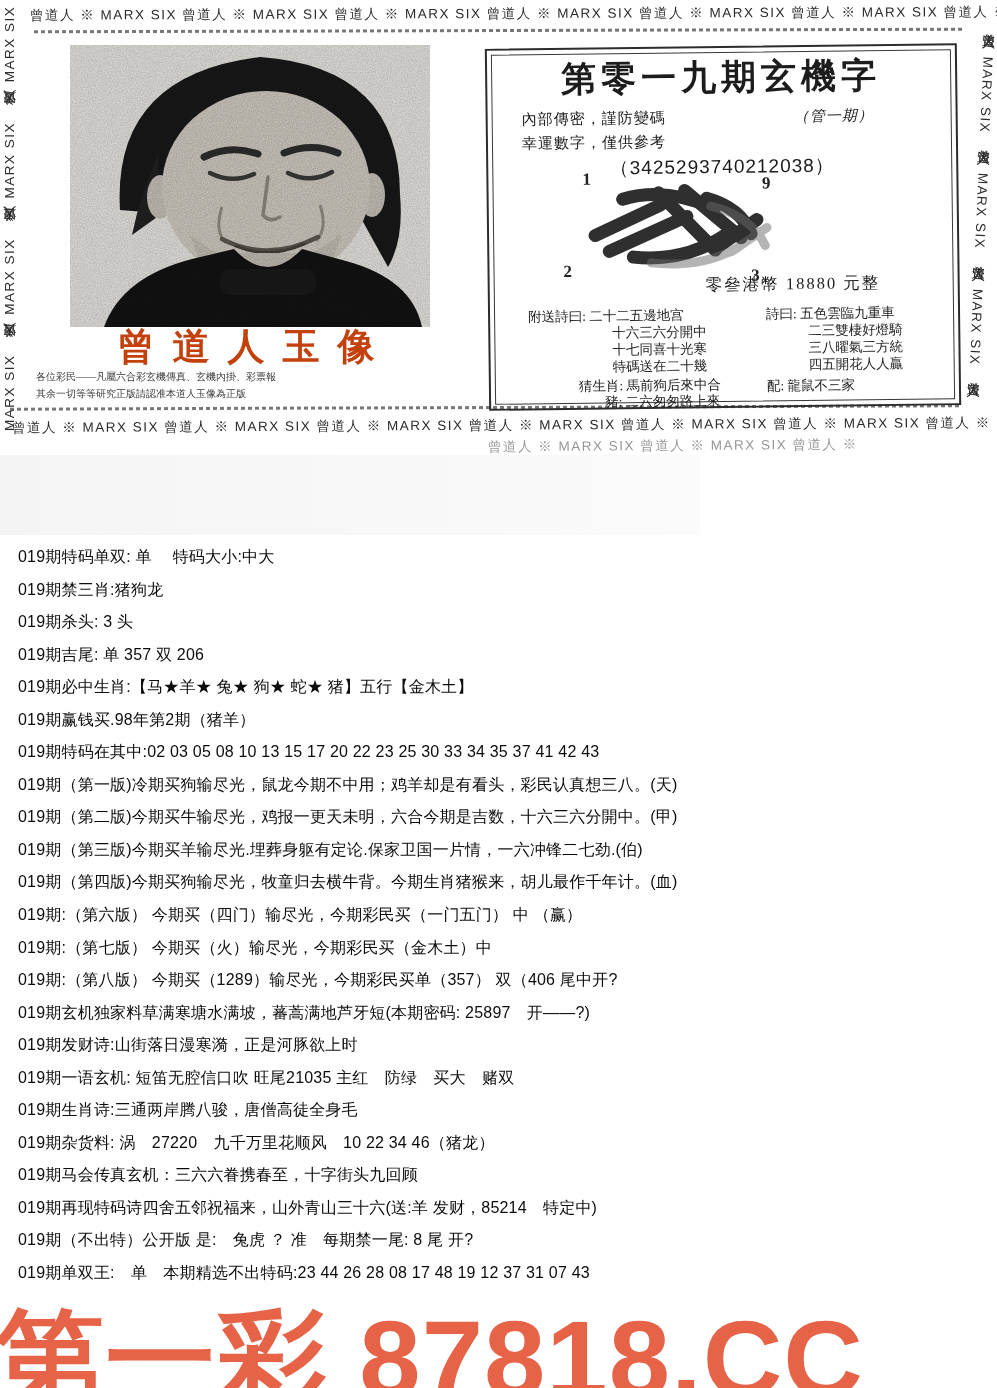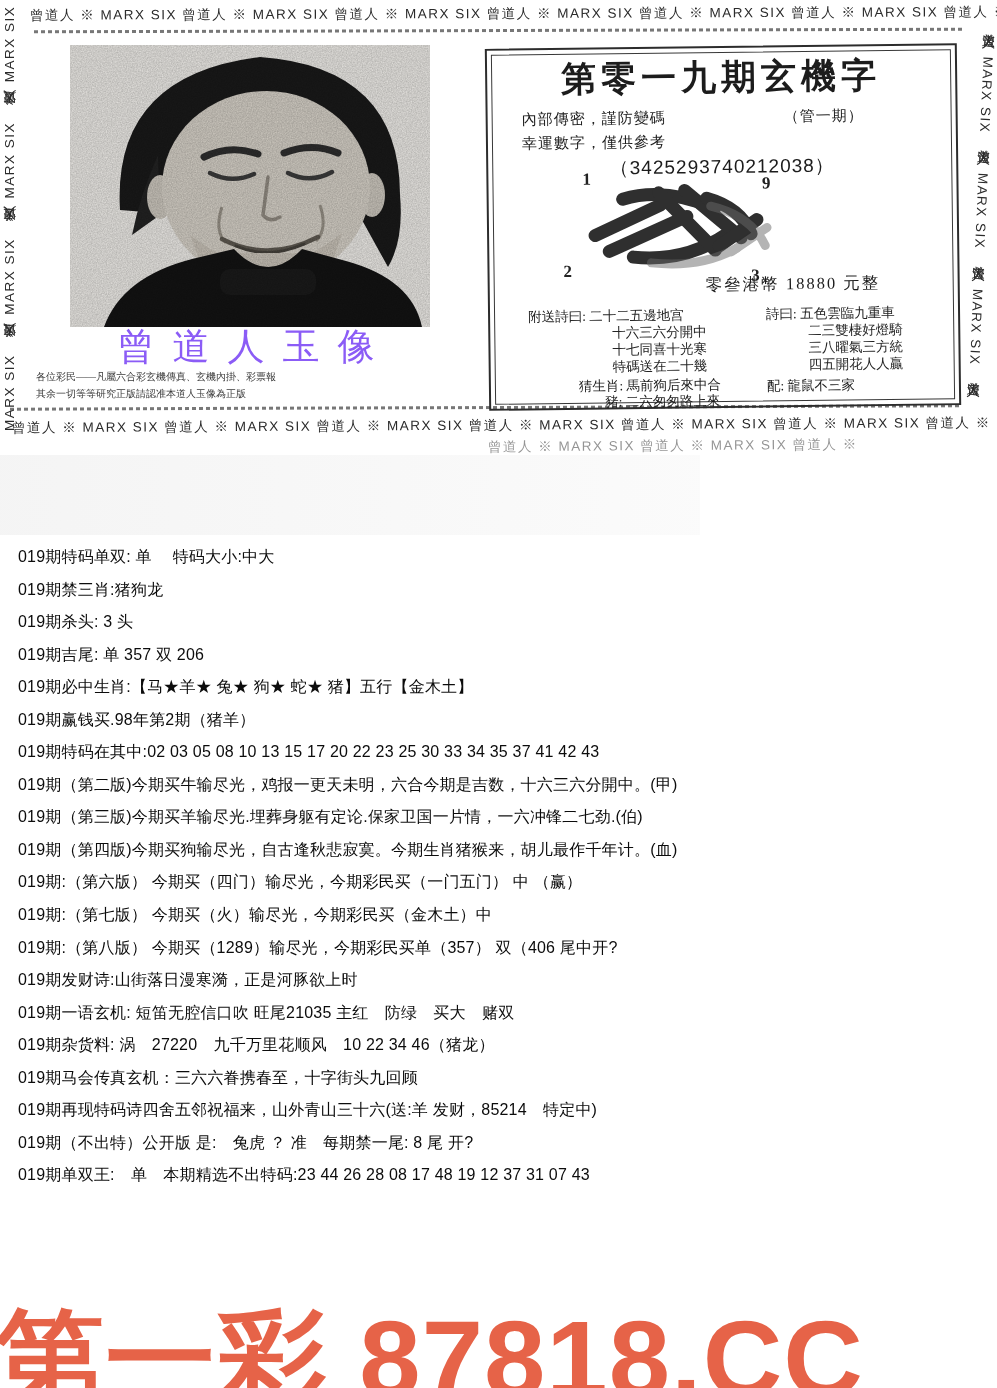--- a/index.html
+++ b/index.html
@@ -11,31 +11,31 @@
   .bbottom{top:416px;left:12px;transform:rotate(-0.3deg);}
   .bbottom2{top:437px;left:488px;opacity:.5;transform:rotate(-0.4deg);}
   .bleft{left:1px;top:26px;height:405px;writing-mode:vertical-rl;transform:rotate(180deg);}
   .bright{left:971px;top:22px;height:412px;writing-mode:vertical-rl;transform:rotate(2.5deg);}
   .squig{position:absolute;height:3px;background:repeating-linear-gradient(90deg,#4a4a4a 0 4px,transparent 4px 7px);opacity:.75;}
   .sq1{top:29px;left:34px;width:930px;transform:rotate(-0.15deg);}
   .sq2{top:406px;left:10px;width:950px;transform:rotate(-0.2deg);}
   
   .photo{position:absolute;left:70px;top:45px;width:360px;height:282px;}
   .caption{position:absolute;left:75px;top:322px;width:360px;text-align:center;
-           font-family:"Liberation Serif",serif;font-weight:normal;font-size:37px;letter-spacing:18px;color:#8b5cf6;white-space:nowrap;}
+           font-family:"Liberation Serif",serif;font-weight:bold;font-size:37px;letter-spacing:18px;color:#c2410c;white-space:nowrap;}
   .fineprint{position:absolute;left:36px;top:368px;width:440px;font-size:10px;line-height:17px;
              color:#3a3a3a;font-family:"Liberation Serif",serif;}
   
   .mbox{position:absolute;left:487px;top:46px;width:468px;height:358px;border:2px solid #2c2c2c;
         transform:rotate(-0.7deg);font-family:"Liberation Serif",serif;color:#1c1c1c;}
   .mbox::before{content:"";position:absolute;inset:4px;border:1.5px solid #383838;pointer-events:none;}
   .mtitle{position:absolute;top:6px;left:0;width:100%;text-align:center;font-size:35px;font-weight:bold;letter-spacing:5px;white-space:nowrap;}
   .mrow{position:absolute;font-size:15px;letter-spacing:1px;white-space:nowrap;}
   .mr1{top:60px;left:34px;}
-  .mr1b{top:60px;left:296px;}
+  .mr1b{top:60px;left:306px;font-style:italic;}
   .mr2{top:84px;left:34px;}
   .mr3{top:106px;left:0;width:100%;text-align:center;font-size:19px;letter-spacing:1px;font-family:"Liberation Sans",sans-serif;}
   .blob{position:absolute;left:72px;top:128px;width:240px;height:98px;}
   .blob svg{position:absolute;inset:0;}
   .bn{position:absolute;font-size:17px;font-weight:bold;color:#222;}
   .bn1{left:22px;top:-8px;} .bn9{right:30px;top:-2px;} .bn2{left:2px;bottom:-6px;} .bn3{right:42px;bottom:-12px;}
   .price{position:absolute;top:226px;left:216px;font-size:16.5px;letter-spacing:2px;white-space:nowrap;}
   .pcol{position:absolute;font-size:13.5px;line-height:17px;white-space:nowrap;color:#242424;}
   .pleft{left:38px;top:258px;}
   .pright{left:276px;top:258px;}
@@ -172,28 +172,31 @@
   <div class="smudge"></div>
 
   <div class="bodylines">
     <div>019期特码单双: 单　 特码大小:中大</div>
     <div>019期禁三肖:猪狗龙</div>
     <div>019期杀头: 3 头</div>
     <div>019期吉尾: 单 357 双 206</div>
     <div>019期必中生肖:【马★羊★ 兔★ 狗★ 蛇★ 猪】五行【金木土】</div>
     <div>019期赢钱买.98年第2期（猪羊）</div>
     <div>019期特码在其中:02 03 05 08 10 13 15 17 20 22 23 25 30 33 34 35 37 41 42 43</div>
+    <div>019期（第一版)冷期买狗输尽光，鼠龙今期不中用；鸡羊却是有看头，彩民认真想三八。(天)</div>
     <div>019期（第二版)今期买牛输尽光，鸡报一更天未明，六合今期是吉数，十六三六分開中。(甲)</div>
     <div>019期（第三版)今期买羊输尽光.埋葬身躯有定论.保家卫国一片情，一六冲锋二七劲.(伯)</div>
-    <div>019期（第四版)今期买狗输尽光，自古逢秋悲寂寞。今期生肖猪猴来，胡儿最作千年计。(血)</div>
+    <div>019期（第四版)今期买狗输尽光，牧童归去横牛背。今期生肖猪猴来，胡儿最作千年计。(血)</div>
     <div>019期:（第六版） 今期买（四门）输尽光，今期彩民买（一门五门） 中 （赢）</div>
     <div>019期:（第七版） 今期买（火）输尽光，今期彩民买（金木土）中</div>
     <div>019期:（第八版） 今期买（1289）输尽光，今期彩民买单（357） 双（406 尾中开?</div>
+    <div>019期玄机独家料草满寒塘水满坡，蕃蒿满地芦牙短(本期密码: 25897　开——?)</div>
     <div>019期发财诗:山街落日漫寒漪，正是河豚欲上时</div>
     <div>019期一语玄机: 短笛无腔信口吹 旺尾21035 主红　防绿　买大　赌双</div>
+    <div>019期生肖诗:三通两岸腾八骏，唐僧高徒全身毛</div>
     <div>019期杂货料: 涡　27220　九千万里花顺风　10 22 34 46（猪龙）</div>
     <div>019期马会传真玄机：三六六眷携春至，十字街头九回顾</div>
     <div>019期再现特码诗四舍五邻祝福来，山外青山三十六(送:羊 发财，85214　特定中)</div>
     <div>019期（不出特）公开版 是:　兔虎 ？ 准　每期禁一尾: 8 尾 开?</div>
     <div>019期单双王:　单　本期精选不出特码:23 44 26 28 08 17 48 19 12 37 31 07 43</div>
   </div>
 
   <div class="watermark" style="color: rgb(228, 87, 58);">第一彩 87818.CC</div>
 
 </div>

